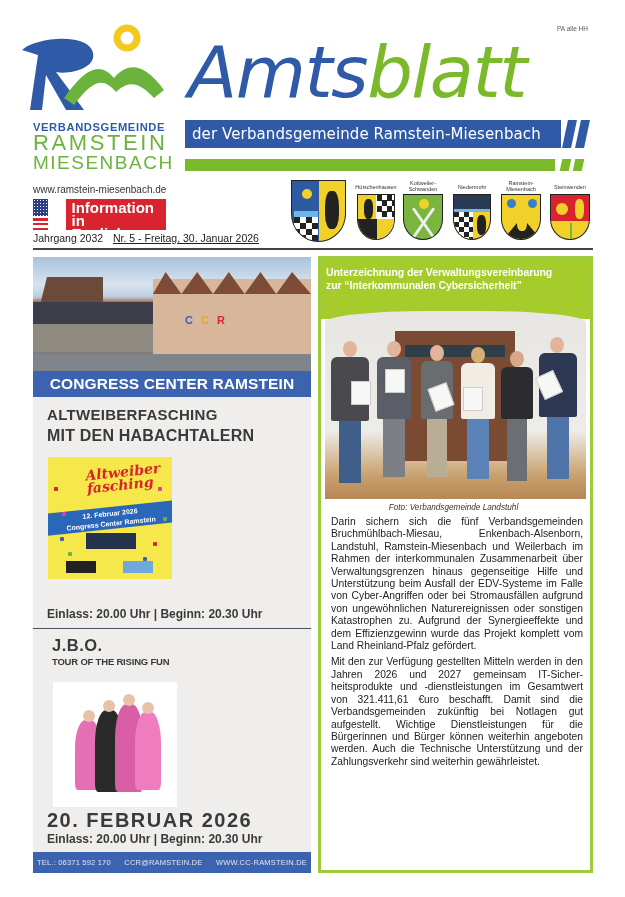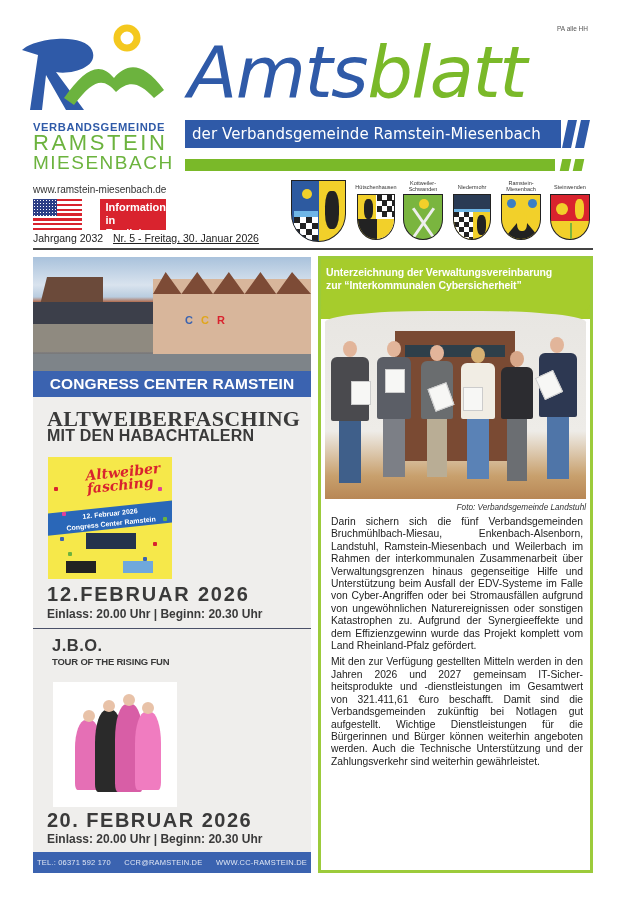--- a/index.html
+++ b/index.html
@@ -12,21 +12,21 @@
   #logo { left: 14px; top: 20px; width: 160px; height: 95px; }
   .vg-line { left: 33px; top: 121px; font-family: "Liberation Sans", sans-serif; font-weight: bold; color: #2f5aa8; font-size: 11.2px; letter-spacing: 0.6px; }
   .ram-line { left: 33px; top: 131px; font-family: "Liberation Sans", sans-serif; color: #6cb33e; font-size: 22px; letter-spacing: 2.6px; line-height: 24px; }
   .mie-line { left: 33px; top: 153px; font-family: "Liberation Sans", sans-serif; color: #6cb33e; font-size: 19px; letter-spacing: 1.5px; line-height: 20px; }
   .web { left: 33px; top: 184px; font-family: "Liberation Sans", sans-serif; font-size: 10px; color: #333; }
   .eng-badge { left: 33px; top: 199px; width: 133px; height: 31px; display: flex; }
   .flag { width: 53px; height: 31px; position: relative; overflow: hidden;
     background: repeating-linear-gradient(to bottom, #d9232e 0px, #d9232e 2.4px, #ffffff 2.4px, #ffffff 4.8px); }
   .flag .canton { position: absolute; left: 0; top: 0; width: 24px; height: 17px; background: #2c3e86;
     background-image: radial-gradient(circle, #fff 0.6px, transparent 0.8px); background-size: 3px 3px; }
-  .eng-text { flex: 1; background: #d9232e; color: #fff; font-family: "Liberation Sans", sans-serif; font-weight: bold; font-size: 11px; line-height: 13px; padding: 2px 0 0 6px; margin-left: 18px; }
+  .eng-text { flex: 1; background: #d9232e; color: #fff; font-family: "Liberation Sans", sans-serif; font-weight: bold; font-size: 15px; line-height: 13px; padding: 2px 12px 0 6px; margin-left: 18px; }
   .jahr { left: 33px; top: 232px; font-family: "Liberation Sans", sans-serif; font-size: 10.5px; color: #222; }
   .issue { left: 113px; top: 232px; font-family: "Liberation Sans", sans-serif; font-size: 10.5px; color: #222; text-decoration: underline; }
   .header-rule { left: 33px; top: 248px; width: 560px; height: 1.5px; background: #444; }
 
   
   .pa { left: 557px; top: 25px; font-family: "Liberation Sans", sans-serif; font-size: 6.5px; color: #555; }
   .title-amts { left: 188px; top: 30px; font-family: "DejaVu Sans", sans-serif; font-style: italic; font-size: 72px; line-height: 84px; letter-spacing: -1.5px; }
   .title-amts .a1 { color: #2f5aa8; }
   .title-amts .a2 { color: #7ab929; }
   .subtitle-bar { left: 185px; top: 120px; width: 376px; height: 28px; background: #2f5aa8; color: #fff; font-family: "DejaVu Sans", sans-serif; font-size: 15px; line-height: 28px; padding-left: 7px; letter-spacing: 0.1px; }
@@ -42,21 +42,21 @@
   .crest .label { position: absolute; left: 50%; transform: translateX(-50%); font-family: "Liberation Sans", sans-serif; font-size: 5.5px; line-height: 6px; color: #333; text-align: center; white-space: nowrap; }
   .shield { position: absolute; left: 0; border-radius: 0 0 50% 50% / 0 0 45% 45%; border: 1.5px solid #222; overflow: hidden; }
 
   
   .ad { left: 33px; top: 257px; width: 278px; height: 616px; background: #efeeec; }
   .ad-photo { position: absolute; left: 0; top: 0; width: 278px; height: 114px;
     background: linear-gradient(to bottom, #a9c2dc 0px, #d9e3ee 28px, #b9ccdf 40px, #b06a4c 45px, #8d4b34 70px, #c9a58a 85px, #6f7479 98px, #9aa0a6 114px); overflow: hidden; }
   .bld { position: absolute; }
   .ccr-letter { position: absolute; font-family: "Liberation Sans", sans-serif; font-weight: bold; font-size: 11px; }
   .ad-band { position: absolute; left: 0; top: 114px; width: 278px; height: 26px; background: #3b63b0; color: #fff; font-family: "Liberation Sans", sans-serif; font-weight: bold; font-size: 15.5px; line-height: 26px; text-align: center; letter-spacing: 0.1px; }
-  .ad-h1 { position: absolute; left: 14px; top: 149px; font-family: Liberation Serif, serif; font-weight: bold; font-size: 22px; color: #3a3a3a; letter-spacing: 0.3px; }
+  .ad-h1 { position: absolute; left: 14px; top: 149px; font-family: Liberation Sans, sans-serif; font-weight: bold; font-size: 15px; color: #3a3a3a; letter-spacing: 0.3px; }
   .ad-h2 { position: absolute; left: 14px; top: 170px; font-family: "Liberation Sans", sans-serif; font-weight: bold; font-size: 16px; color: #3a3a3a; letter-spacing: 0.2px; }
   .poster1 { position: absolute; left: 15px; top: 200px; width: 124px; height: 122px; background: #f6e84a; overflow: hidden; }
   .poster1 .band { position: absolute; left: -5px; top: 50px; width: 135px; height: 22px; background: #2a67b8; transform: rotate(-6deg); color: #fff; font-family: "Liberation Sans", sans-serif; font-size: 7px; font-weight: bold; text-align: center; line-height: 10px; padding-top: 2px; }
   .poster1 .ptitle { position: absolute; left: 38px; top: 8px; color: #d9232e; font-family: "DejaVu Serif", serif; font-weight: bold; font-style: italic; font-size: 14px; line-height: 13px; transform: rotate(-6deg); }
   .poster1 .hblock { position: absolute; left: 38px; top: 76px; width: 50px; height: 16px; background: #23334c; }
   .confetti { position: absolute; width: 4px; height: 4px; border-radius: 1px; }
   .ad-date1 { position: absolute; left: 14px; top: 326px; font-family: "Liberation Sans", sans-serif; font-weight: bold; font-size: 20px; color: #3a3a3a; letter-spacing: 1.8px; }
   .ad-time1 { position: absolute; left: 14px; top: 350px; font-family: "Liberation Sans", sans-serif; font-weight: bold; font-size: 12px; color: #3a3a3a; }
   .ad-rule { position: absolute; left: 0; top: 371px; width: 278px; height: 1px; background: #4a5068; }
   .ad-h3 { position: absolute; left: 19px; top: 379px; font-family: "Liberation Sans", sans-serif; font-weight: bold; font-size: 16.5px; color: #3a3a3a; letter-spacing: 0.5px; }
@@ -73,21 +73,21 @@
   .art-head-curve { position: absolute; left: 0; top: 46px; width: 269px; height: 20px; background: #a6cc2c; border-radius: 0 0 50% 50% / 0 0 100% 100%; }
   .art-title { position: absolute; left: 5px; top: 7px; width: 262px; color: #fff; font-family: "Liberation Sans", sans-serif; font-weight: bold; font-size: 11.3px; line-height: 13px; transform: scaleX(0.93); transform-origin: left top; letter-spacing: -0.1px; }
   .art-photo { position: absolute; left: 4px; top: 52px; width: 261px; height: 188px; background: linear-gradient(to bottom, #e8e6e2 0px, #eeece8 120px, #c8a06d 165px, #b88755 188px); overflow: hidden; border-radius: 40% 40% 0 0 / 6% 6% 0 0; }
   .fireplace { position: absolute; left: 70px; top: 20px; width: 120px; height: 130px; background: #7a4a33; }
   .fireplace .grille { position: absolute; left: 10px; top: 14px; width: 100px; height: 12px; background: #2e3f4a; }
   .hum { position: absolute; }
   .hum .head { position: absolute; width: 14px; height: 16px; border-radius: 50%; background: #e2b59a; }
   .hum .body { position: absolute; border-radius: 6px 6px 2px 2px; }
   .hum .legs { position: absolute; }
   .hum .doc { position: absolute; width: 20px; height: 24px; background: #f7f7f5; border: 1px solid #ccc; }
-  .credit { position: absolute; left: 0; top: 244px; width: 265px; text-align: right; font-family: "Liberation Sans", sans-serif; font-style: italic; font-size: 8.2px; color: #333; }
+  .credit { position: absolute; left: 0; top: 244px; width: 265px; text-align: center; font-family: "Liberation Sans", sans-serif; font-style: italic; font-size: 8.2px; color: #333; }
   .art-body { position: absolute; left: 10px; top: 257px; width: 252px; font-family: "Liberation Sans", sans-serif; font-size: 10.3px; line-height: 12.4px; color: #222; text-align: justify; }
   .art-body p { margin-bottom: 4px; hyphens: manual; }
 </style>
 </head>
 <body>
 
 <svg id="logo" class="abs" viewBox="0 0 160 95">
 
   <circle cx="113" cy="18" r="10" fill="none" stroke="#f4c81e" stroke-width="7"></circle>
 
@@ -209,21 +209,20 @@
     <div class="confetti" style="left:20px;top:95px;background:#6cb33e;"></div>
     <div class="confetti" style="left:105px;top:85px;background:#d9232e;"></div>
     <div class="confetti" style="left:110px;top:30px;background:#e0409a;"></div>
     <div class="confetti" style="left:95px;top:100px;background:#3b63b0;"></div>
     <div class="confetti" style="left:14px;top:55px;background:#e0409a;"></div>
     <div class="confetti" style="left:115px;top:60px;background:#6cb33e;"></div>
     <div style="position:absolute;left:18px;top:104px;width:30px;height:12px;background:#222;"></div>
     <div style="position:absolute;left:75px;top:104px;width:30px;height:12px;background:#6fa8dc;"></div>
   </div>
 
-  <div class="ad-date1">12.FEBRUAR 2026</div>
   <div class="ad-time1">Einlass: 20.00 Uhr | Beginn: 20.30 Uhr</div>
   <div class="ad-rule"></div>
 
   <div class="ad-h3">J.B.O.</div>
   <div class="ad-h4">TOUR OF THE RISING FUN</div>
 
   <div class="poster2">
     <div class="person" style="left:22px;top:38px;width:26px;height:70px;background:#e56fb5;"></div>
     <div class="person" style="left:42px;top:28px;width:28px;height:82px;background:#2a2a2a;"></div>
     <div class="person" style="left:62px;top:22px;width:28px;height:88px;background:#d85ea6;"></div>

